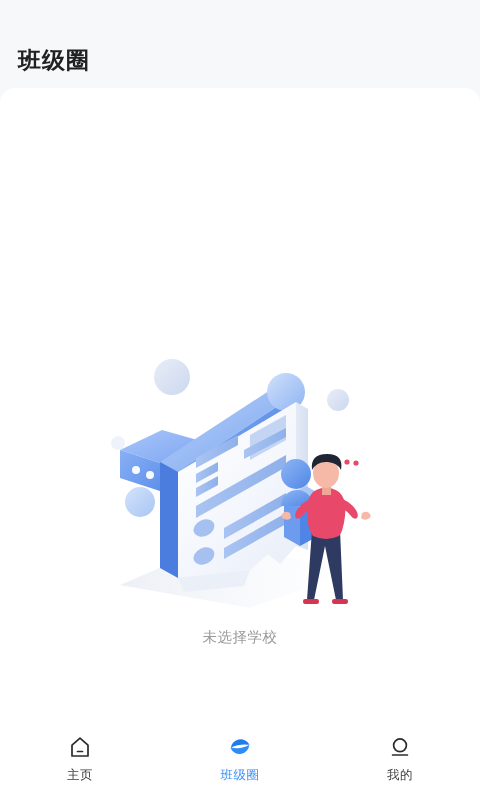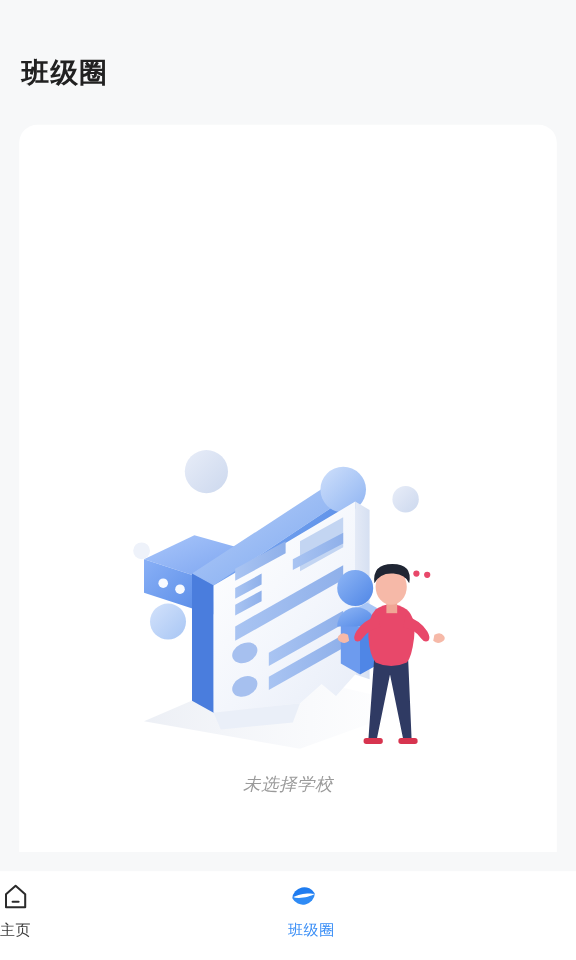--- a/index.html
+++ b/index.html
@@ -36,30 +36,29 @@
     font-weight:bold;
     color:#212121;
     letter-spacing:1px;
     line-height:1;
   }
 
   
   .content-card {
     position:relative;
     flex:1 1 auto;
-    margin:16px;
+    margin:0;
     background:#ffffff;
     border-top-left-radius:15px;
     border-top-right-radius:15px;
     display:flex;
     flex-direction:column;
     align-items:center;
     justify-content:flex-start;
     overflow:hidden;
-    font-style:italic;
   }
 
   .empty-state {
     position:absolute;
     left:0; right:0;
     top:262px;
     display:flex;
     flex-direction:column;
     align-items:center;
   }
@@ -81,21 +80,21 @@
     width:100%;
     background:#ffffff;
     display:flex;
     align-items:flex-start;
     padding-top:8px;
   }
   .tab-item {
     flex:1 1 0;
     display:flex;
     flex-direction:column;
-    align-items:flex-start;
+    align-items:center;
     justify-content:flex-start;
     gap:7px;
     cursor:pointer;
   }
   .tab-icon {
     width:26px; height:26px;
     display:flex; align-items:center; justify-content:center;
   }
   .tab-label {
     font-size:12.5px;
@@ -281,16 +280,25 @@
         <svg width="26" height="24" viewBox="0 0 26 24">
           <path d="M3.6 13.6 A10 10 0 0 1 22.4 9.6 L3.6 13.6 Z" fill="#1f7cf0"></path>
           <path d="M22.4 9.6 A10 10 0 0 1 3.6 13.6 L22.4 9.6 Z" fill="#2f8bf5"></path>
           <path d="M4.2 12.6 C9 10 18 8.6 22.2 10.1 C18.4 12.4 9.4 14.4 4.2 12.6 Z" fill="#ffffff"></path>
         </svg>
       </span>
       <span class="tab-label">班级圈</span>
     </div>
 
 
+    <div class="tab-item">
+      <span class="tab-icon">
+        <svg width="24" height="24" viewBox="0 0 24 24">
+          <circle cx="12" cy="10.3" r="6.4" fill="none" stroke="#2b2b2b" stroke-width="1.7"></circle>
+          <line x1="4.6" y1="20" x2="19.4" y2="20" stroke="#2b2b2b" stroke-width="1.7" stroke-linecap="round"></line>
+        </svg>
+      </span>
+      <span class="tab-label">我的</span>
+    </div>
 
   </div>
 
 </div>
 
 </body></html>

